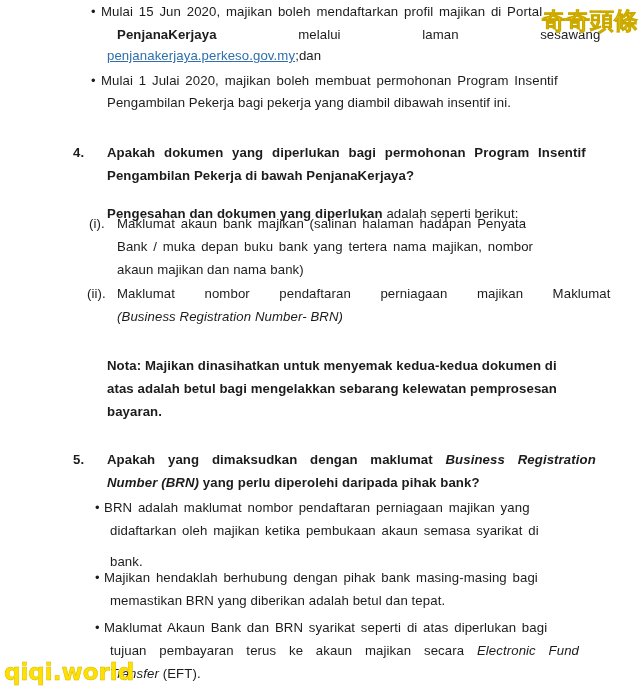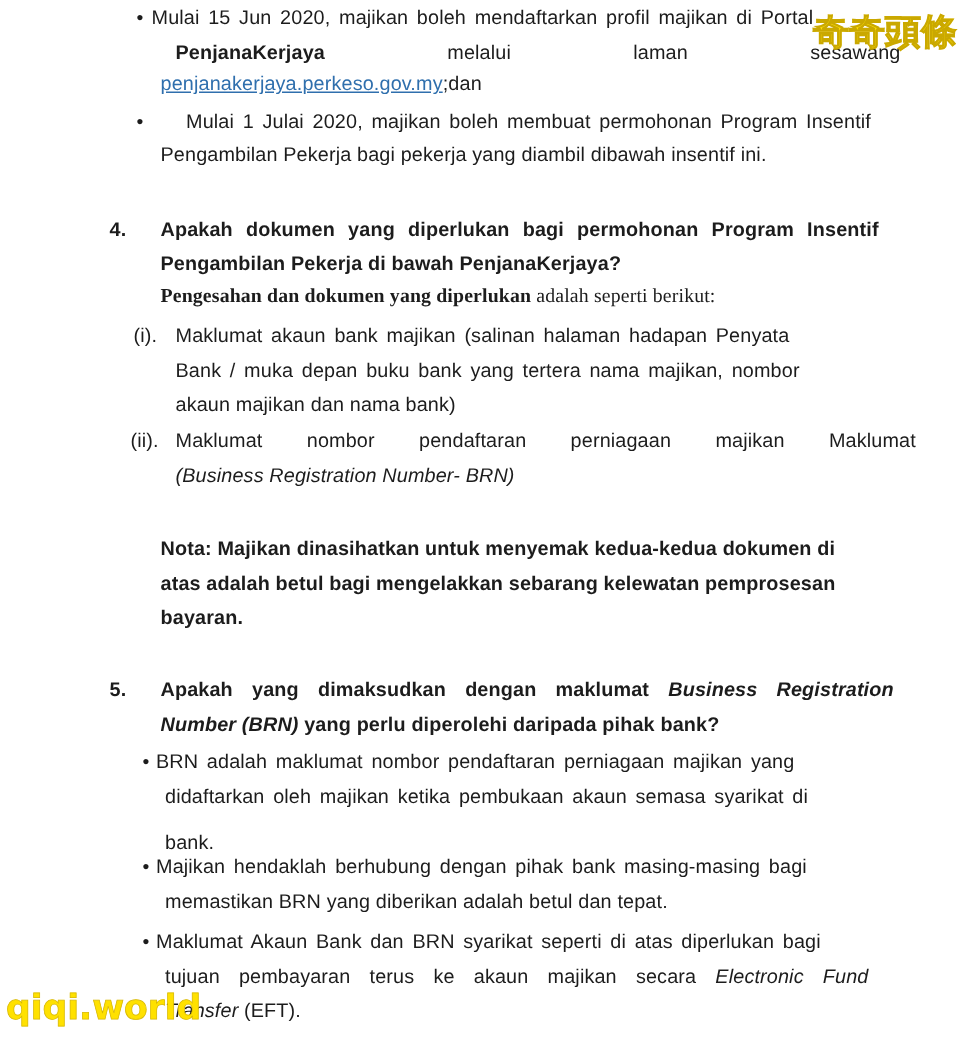--- a/index.html
+++ b/index.html
@@ -102,28 +102,28 @@
     <span>laman</span>
     <span style="display:inline-block; width:74px;"></span>
     <span>sesawang</span>
   </div>
 
   <div class="line" style="left:107px; top:48px;">
     <a class="link" href="#">penjanakerjaya.perkeso.gov.my</a><span>;dan</span>
   </div>
 
   <div class="bullet" style="left:91px; top:73px;">•</div>
-  <div class="line ws1" style="left:101px; top:73px;margin-left:23px;">Mulai 1 Julai 2020, majikan boleh membuat permohonan Program Insentif</div>
+  <div class="line ws1" style="left:101px; top:73px;">Mulai 1 Julai 2020, majikan boleh membuat permohonan Program Insentif</div>
   <div class="line" style="left:107px; top:95px;">Pengambilan Pekerja bagi pekerja yang diambil dibawah insentif ini.</div>
 
   <div class="line b" style="left:63px; top:145px;">4.</div>
   <div class="line b ws2" style="left:97px; top:145px;">Apakah dokumen yang diperlukan bagi permohonan Program Insentif</div>
   <div class="line b" style="left:97px; top:168px;">Pengambilan Pekerja di bawah PenjanaKerjaya?</div>
 
-  <div class="line" style="left:97px; top:189px;font-family:Liberation Serif, serif;">
+  <div class="line" style="left:97px; top:206px;">
     <span class="b">Pengesahan dan dokumen yang diperlukan</span>
     <span>adalah seperti berikut:</span>
   </div>
 
   <div class="line" style="left:89px; top:216px;">(i).</div>
   <div class="line ws1" style="left:117px; top:239px;">Bank / muka depan buku bank yang tertera nama majikan, nombor</div>
   <div class="line ws1" style="left:117px; top:216px;">Maklumat akaun bank majikan (salinan halaman hadapan Penyata</div>
   <div class="line" style="left:117px; top:262px;">akaun majikan dan nama bank)</div>
 
   <div class="line" style="left:87px; top:286px;">(ii).</div>

